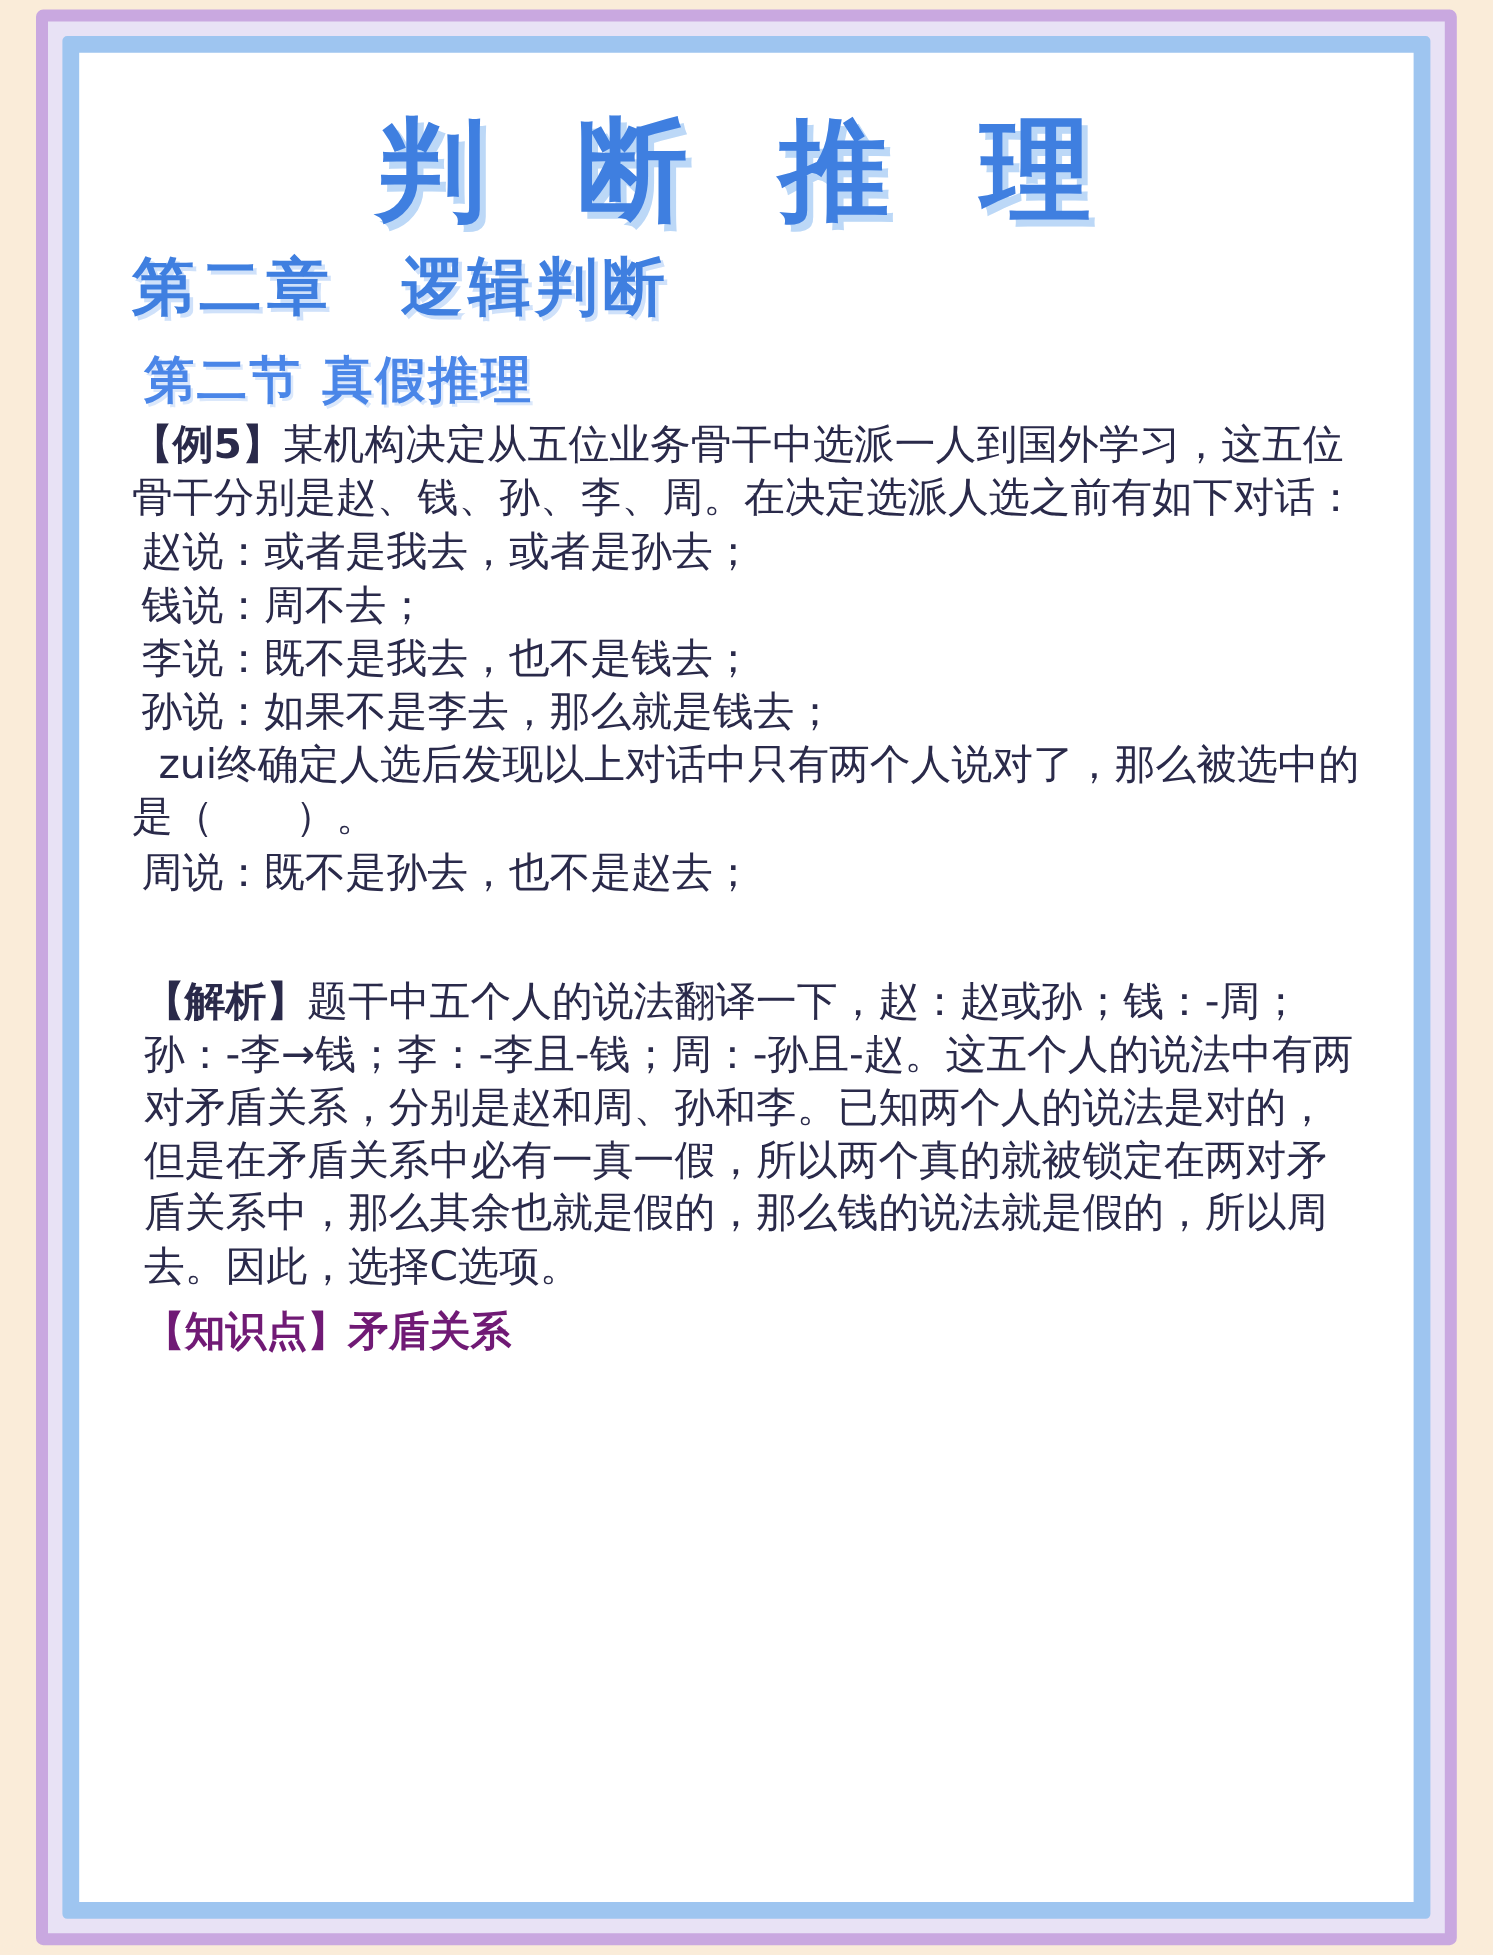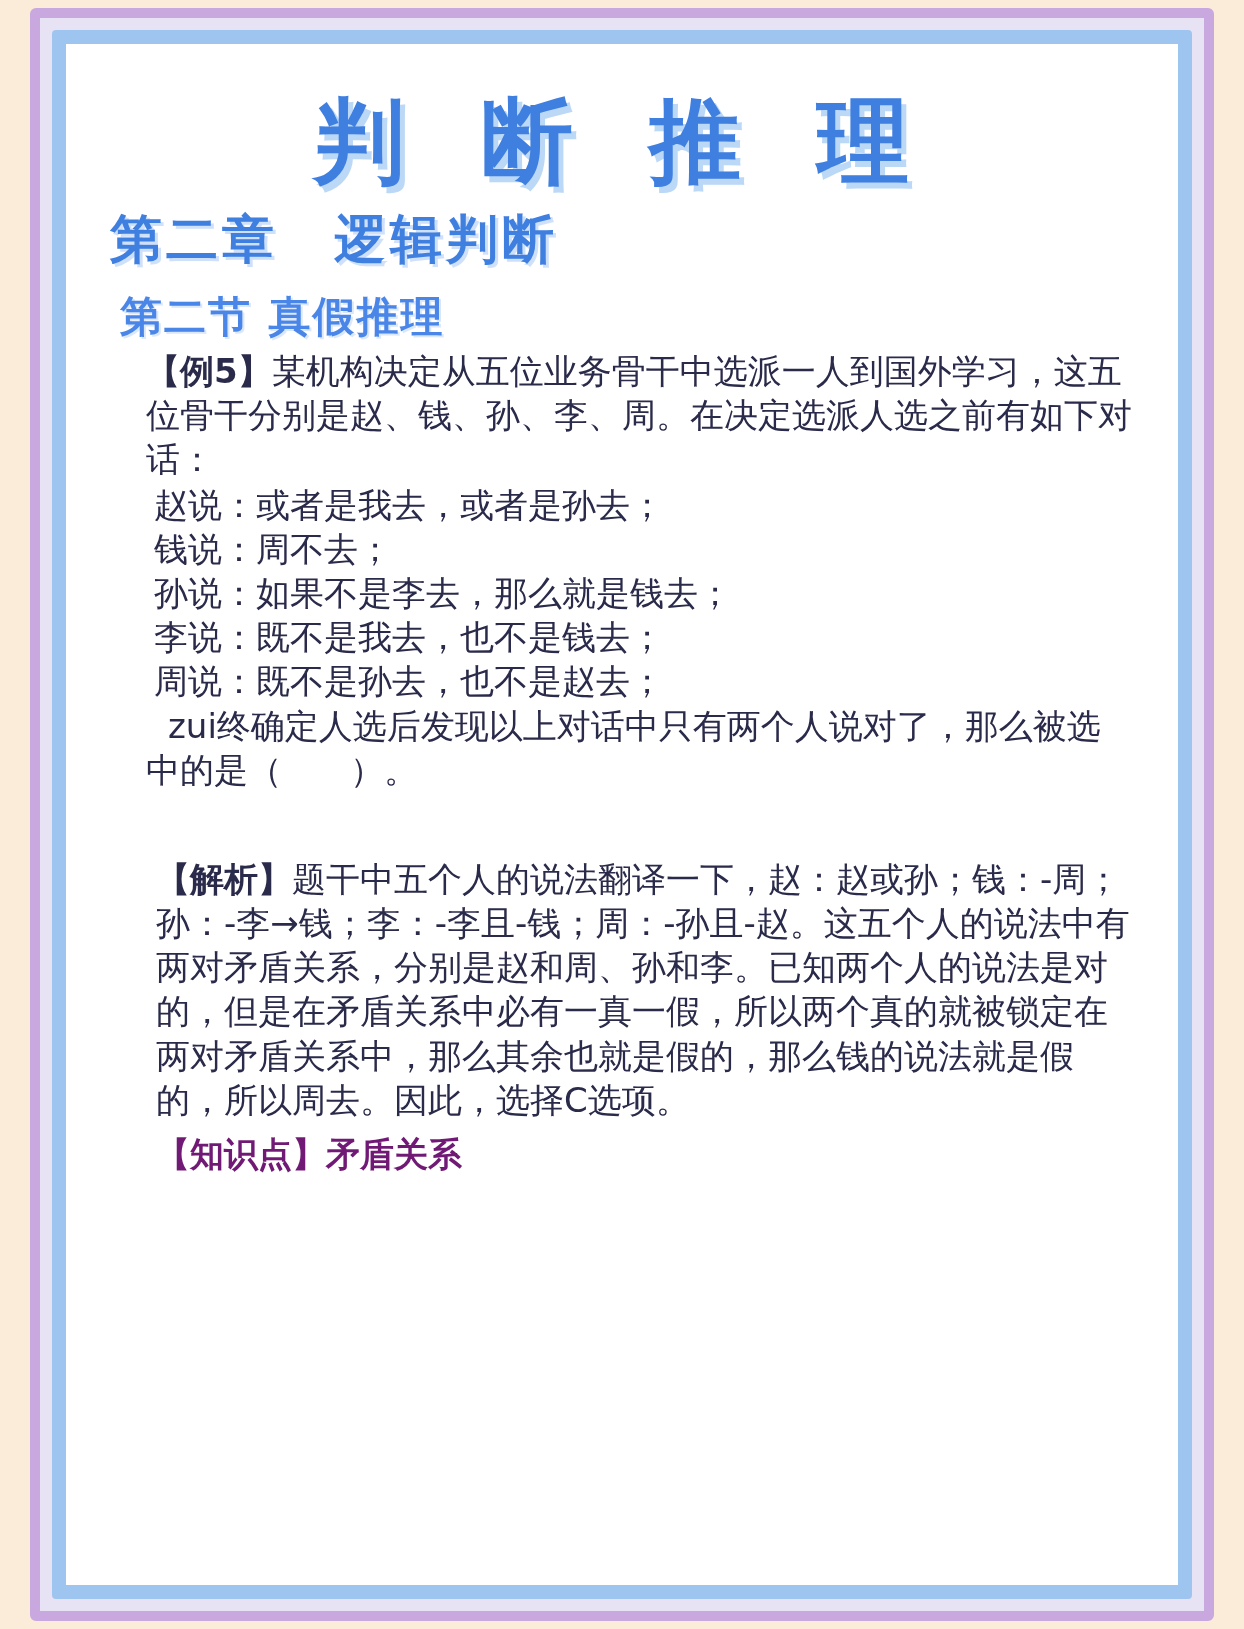--- a/index.html
+++ b/index.html
@@ -95,21 +95,20 @@
     margin: 12px 0 4px 10px;
     text-shadow: 2px 2px 0 #dbe8fb;
   }
 
   .body-text {
     font-family: "DejaVu Sans", sans-serif;
     color: #2a2a4a;
     font-size: 34px;
     line-height: 1.30;
     letter-spacing: 0px;
-    margin-left: 36px;
   }
 
   .para {
     margin: 0 0 1px 0;
     text-indent: 0;
   }
 
   .para.indent {
     text-indent: 22px;
   }
@@ -177,25 +176,25 @@
     <div class="section-title">第二节 真假推理</div>
 
     <div class="body-text">
 
       <p class="para">
         <span class="bold">【例5】</span><span>某机构决定从五位业务骨干中选派一人到国外学习，这五位骨干分别是赵、钱、孙、李、周。在决定选派人选之前有如下对话：</span>
       </p>
 
       <p class="para statement">赵说：或者是我去，或者是孙去；</p>
       <p class="para statement">钱说：周不去；</p>
+      <p class="para statement">李说：既不是我去，也不是钱去；</p>
       <p class="para statement">孙说：如果不是李去，那么就是钱去；</p>
-      <p class="para statement">李说：既不是我去，也不是钱去；</p>
+      <p class="para indent">zui终确定人选后发现以上对话中只有两个人说对了，那么被选中的是（　　）。</p>
+
       <p class="para statement">周说：既不是孙去，也不是赵去；</p>
-
-      <p class="para indent">zui终确定人选后发现以上对话中只有两个人说对了，那么被选中的是（　　）。</p>
 
 
       <div class="gap"></div>
 
 
       <p class="para analysis">
         <span class="lead">【解析】</span><span>题干中五个人的说法翻译一下，赵：赵或孙；钱：-周；孙：-李→钱；李：-李且-钱；周：-孙且-赵。这五个人的说法中有两对矛盾关系，分别是赵和周、孙和李。已知两个人的说法是对的，但是在矛盾关系中必有一真一假，所以两个真的就被锁定在两对矛盾关系中，那么其余也就是假的，那么钱的说法就是假的，所以周去。因此，选择C选项。</span>
       </p>
 
       <p class="knowledge">

